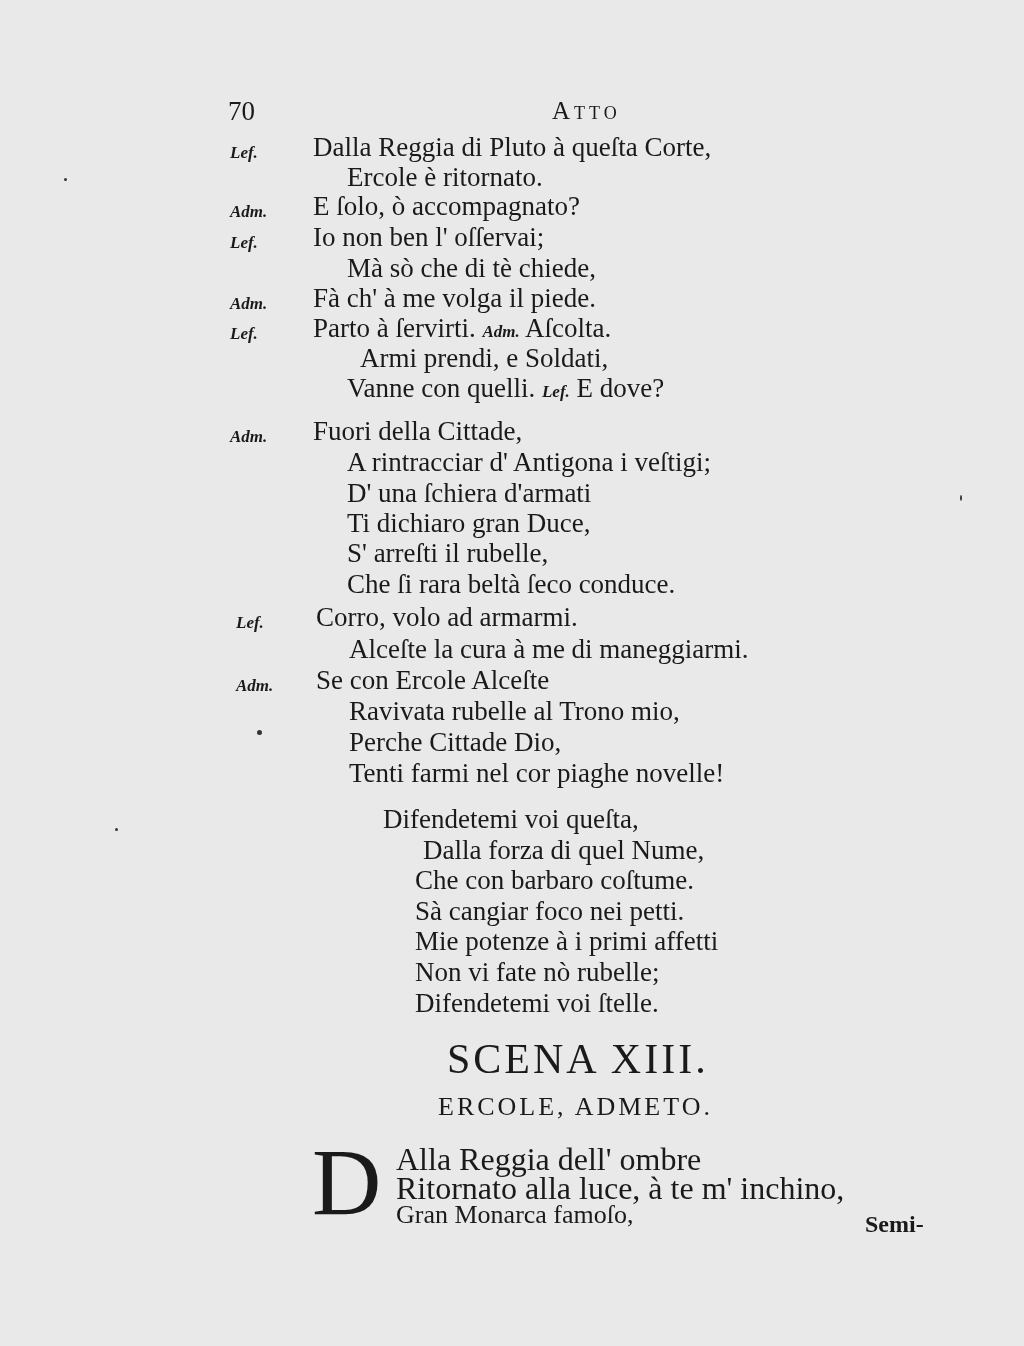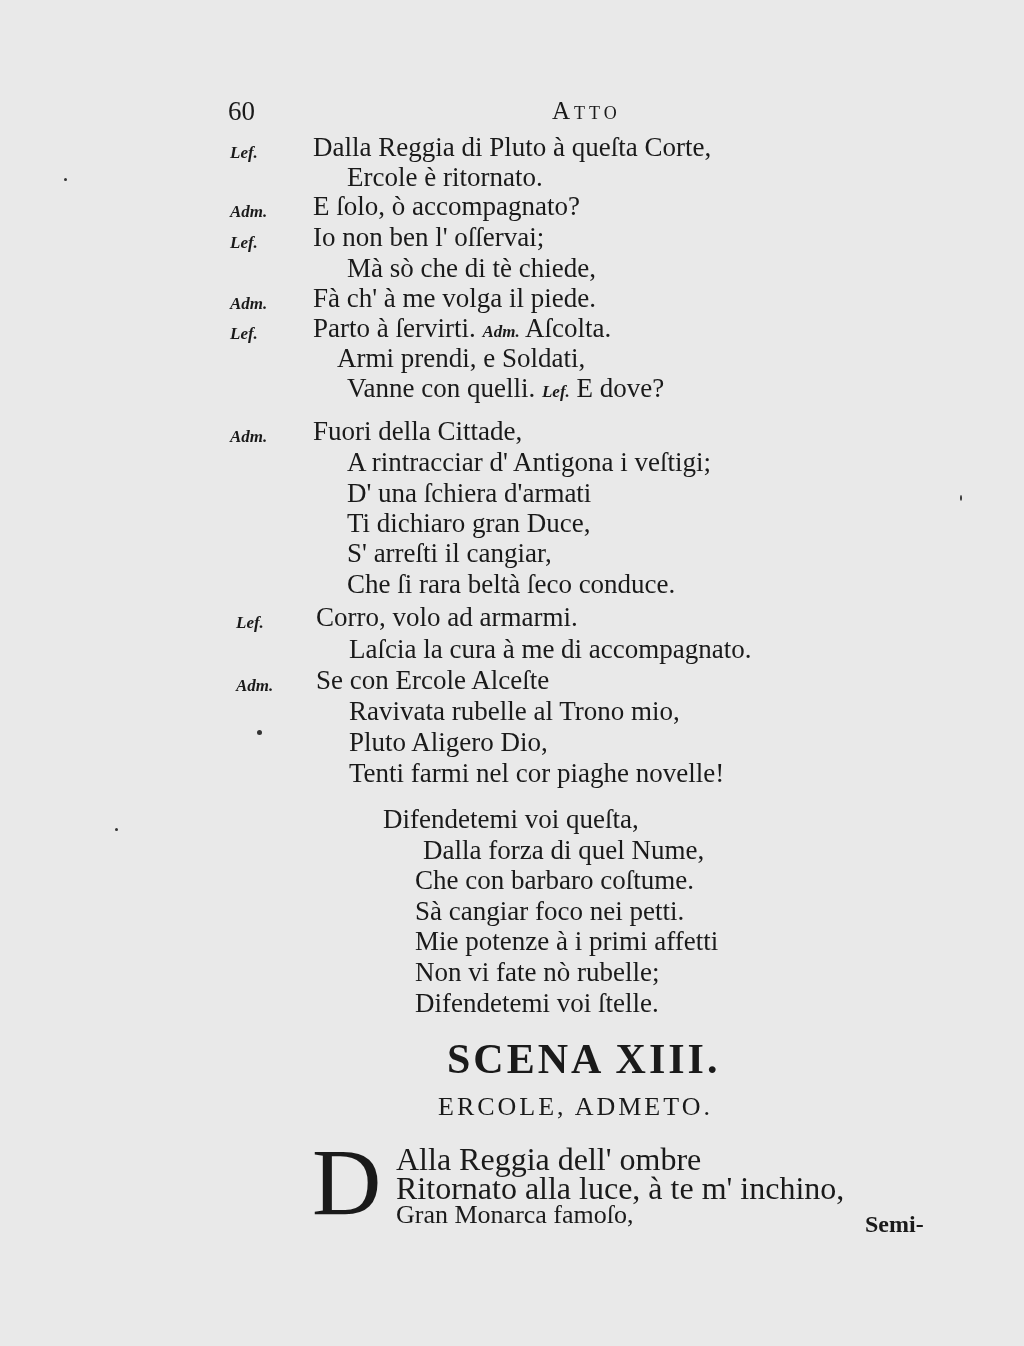--- a/index.html
+++ b/index.html
@@ -6,69 +6,69 @@
   body {
     width:1024px; height:1346px; background:#e9e9e9; position:relative; overflow:hidden;
     font-family: "Liberation Serif", "DejaVu Serif", serif; color:#1a1a1a;
   }
   .abs { position:absolute; white-space:nowrap; line-height:1; }
   .pageno { left:228px; top:98px; font-size:27px; }
   .runhead { left:552px; top:98px; font-size:25px; letter-spacing:4px; font-variant: small-caps; }
   .line { font-size:27px; }
   .spk { font-size:17px; font-style:italic; font-weight:bold; }
   .inl { font-size:17px; font-style:italic; font-weight:bold; }
-  .scena { left:447px; top:1038px; font-size:42px; letter-spacing:3px;font-weight:bold; }
+  .scena { left:447px; top:1038px; font-size:42px; letter-spacing:3px; }
   .persone { left:438px; top:1094px; font-size:26px; letter-spacing:3px; }
   .dropcap { left:312px; top:1140px; font-size:96px; line-height:0.9; }
   .catch { left:865px; top:1212px; font-size:24px;font-weight:bold; }
   .speck { position:absolute; background:#333; border-radius:50%; }
 </style>
 </head>
 <body>
 
 <div>
-  <div class="abs pageno">60</div>
+  <div class="abs pageno">70</div>
   <div class="abs runhead">Atto</div>
 
   <div class="abs spk" style="left:230px;top:144px">Lef.</div>
   <div class="abs line" style="left:313px;top:134px">Dalla Reggia di Pluto à queſta Corte,</div>
   <div class="abs line" style="left:347px;top:164px">Ercole è ritornato.</div>
   <div class="abs spk" style="left:230px;top:203px">Adm.</div>
   <div class="abs line" style="left:313px;top:193px">E ſolo, ò accompagnato?</div>
   <div class="abs spk" style="left:230px;top:234px">Lef.</div>
   <div class="abs line" style="left:313px;top:224px">Io non ben l' oſſervai;</div>
   <div class="abs line" style="left:347px;top:255px">Mà sò che di tè chiede,</div>
   <div class="abs spk" style="left:230px;top:295px">Adm.</div>
   <div class="abs line" style="left:313px;top:285px">Fà ch' à me volga il piede.</div>
   <div class="abs spk" style="left:230px;top:325px">Lef.</div>
   <div class="abs line" style="left:313px;top:315px">
     <span>Parto à ſervirti.</span>
     <span class="inl">Adm.</span>
     <span>Aſcolta.</span>
   </div>
-  <div class="abs line" style="left:337px;top:345px">Armi prendi, e Soldati,</div>
+  <div class="abs line" style="left:360px;top:345px">Armi prendi, e Soldati,</div>
   <div class="abs line" style="left:347px;top:375px">
     <span>Vanne con quelli.</span>
     <span class="inl">Lef.</span>
     <span>E dove?</span>
   </div>
   <div class="abs spk" style="left:230px;top:428px">Adm.</div>
   <div class="abs line" style="left:313px;top:418px">Fuori della Cittade,</div>
   <div class="abs line" style="left:347px;top:449px">A rintracciar d' Antigona i veſtigi;</div>
   <div class="abs line" style="left:347px;top:480px">D' una ſchiera d'armati</div>
   <div class="abs line" style="left:347px;top:510px">Ti dichiaro gran Duce,</div>
-  <div class="abs line" style="left:347px;top:540px">S' arreſti il cangiar,</div>
+  <div class="abs line" style="left:347px;top:540px">S' arreſti il rubelle,</div>
   <div class="abs line" style="left:347px;top:571px">Che ſi rara beltà ſeco conduce.</div>
   <div class="abs spk" style="left:236px;top:614px">Lef.</div>
   <div class="abs line" style="left:316px;top:604px">Corro, volo ad armarmi.</div>
-  <div class="abs line" style="left:349px;top:636px">Laſcia la cura à me di accompagnato.</div>
+  <div class="abs line" style="left:349px;top:636px">Alceſte la cura à me di maneggiarmi.</div>
   <div class="abs spk" style="left:236px;top:677px">Adm.</div>
   <div class="abs line" style="left:316px;top:667px">Se con Ercole Alceſte</div>
   <div class="abs line" style="left:349px;top:698px">Ravivata rubelle al Trono mio,</div>
-  <div class="abs line" style="left:349px;top:729px">Pluto Aligero Dio,</div>
+  <div class="abs line" style="left:349px;top:729px">Perche Cittade Dio,</div>
   <div class="abs line" style="left:349px;top:760px">Tenti farmi nel cor piaghe novelle!</div>
 
   <div class="abs line" style="left:383px;top:806px">Difendetemi voi queſta,</div>
   <div class="abs line" style="left:423px;top:837px">Dalla forza di quel Nume,</div>
   <div class="abs line" style="left:415px;top:867px">Che con barbaro coſtume.</div>
   <div class="abs line" style="left:415px;top:898px">Sà cangiar foco nei petti.</div>
   <div class="abs line" style="left:415px;top:928px">Mie potenze à i primi affetti</div>
   <div class="abs line" style="left:415px;top:959px">Non vi fate nò rubelle;</div>
   <div class="abs line" style="left:415px;top:990px">Difendetemi voi ſtelle.</div>
 

